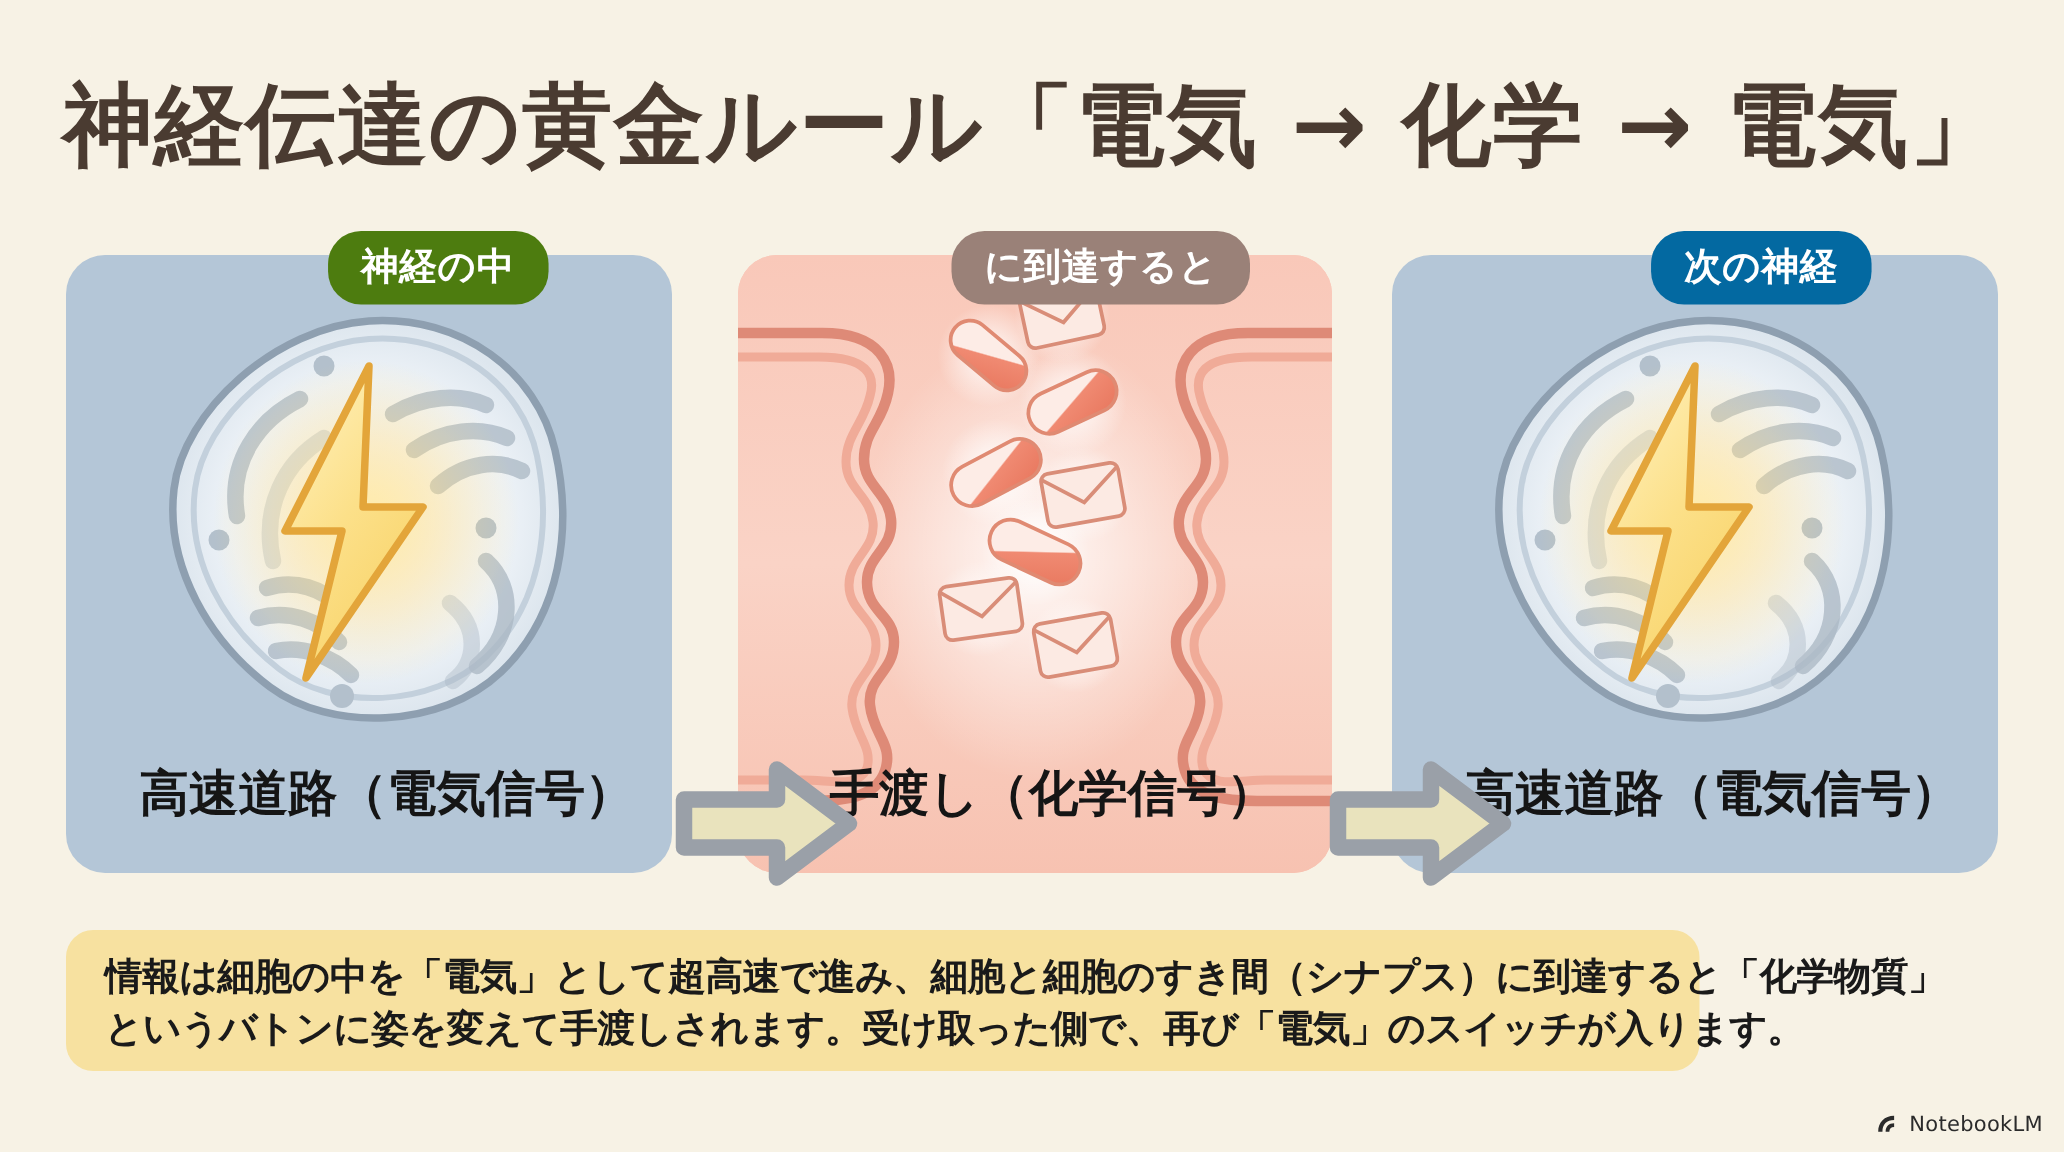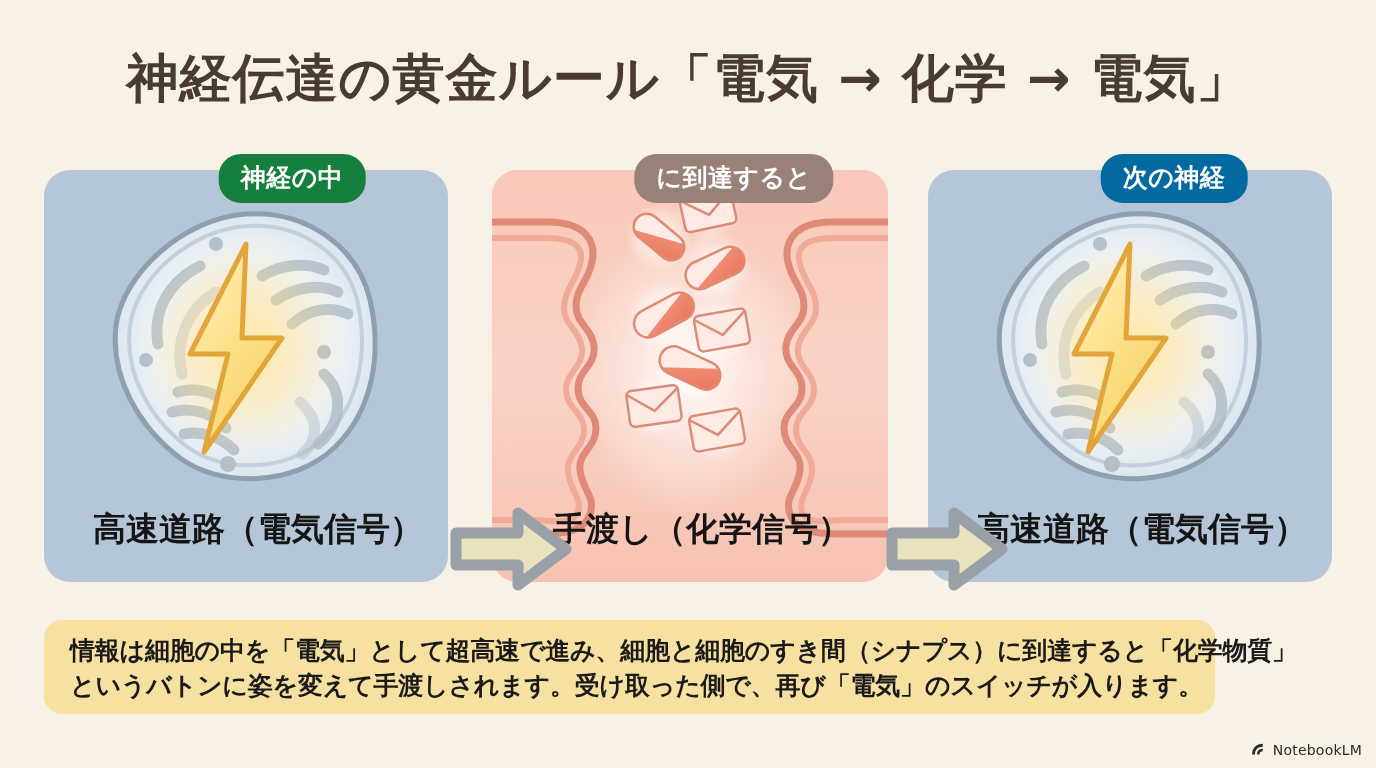--- a/index.html
+++ b/index.html
@@ -13,21 +13,21 @@
     position: relative;
   }
 
   
   .title {
     position: absolute;
     top: 44px;
     left: 0;
     width: 100%;
     text-align: center;
-    font-size: 52px;
+    font-size: 60px;
     font-weight: 700;
     letter-spacing: 1px;
     color: #4a3b31;
     white-space: nowrap;
   }
 
   
   .panels {
     position: absolute;
     top: 170px;
@@ -55,21 +55,21 @@
     transform: translateX(-50%);
     padding: 7px 22px 9px;
     border-radius: 22px;
     font-size: 25px;
     font-weight: 700;
     color: #ffffff;
     white-space: nowrap;
     z-index: 5;
     letter-spacing: 0.5px;
   }
-  .badge-a { left: 248px; background: #15803d; }
+  .badge-a { left: 248px; background: #4d7c0f; }
   .badge-b { left: 690px; background: #9a8178; }
   .badge-c { left: 1130px; background: #0369a1; }
 
   
   .caption {
     position: absolute;
     bottom: 30px;
     left: 12px;
     width: 100%;
     text-align: center;
@@ -91,21 +91,21 @@
   .arrow-2 { left: 840px; }
 
   
   .cell-art { position: absolute; top: 26px; left: 50%; transform: translateX(-50%); }
 
   
   .note {
     position: absolute;
     left: 44px;
     top: 620px;
-    width: 1171px;
+    width: 1089px;
     height: 94px;
     background: #f7e1a0;
     border-radius: 18px;
     padding: 14px 26px 0 26px;
   }
   .note-line {
     font-size: 25px;
     font-weight: 700;
     color: #1a1a1a;
     line-height: 1.38;

